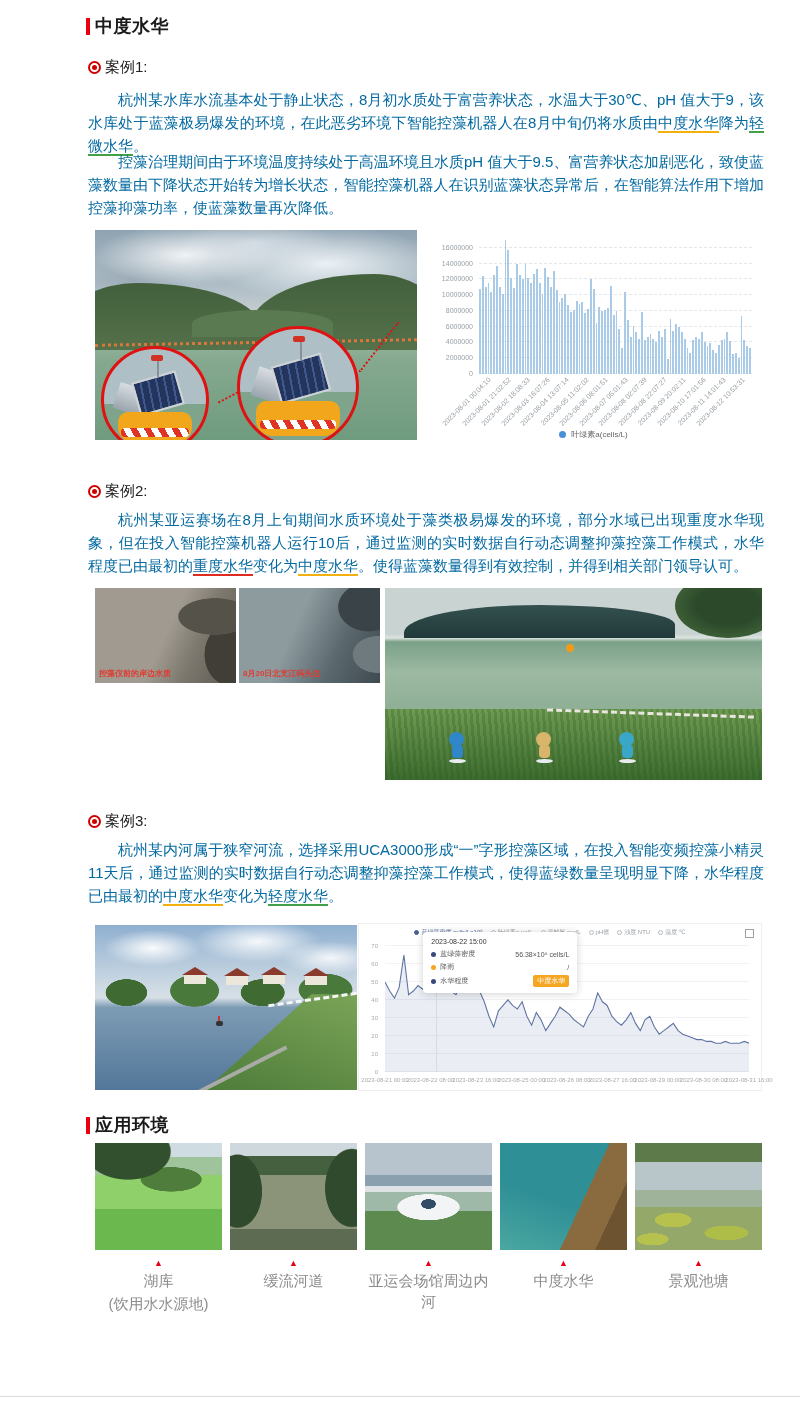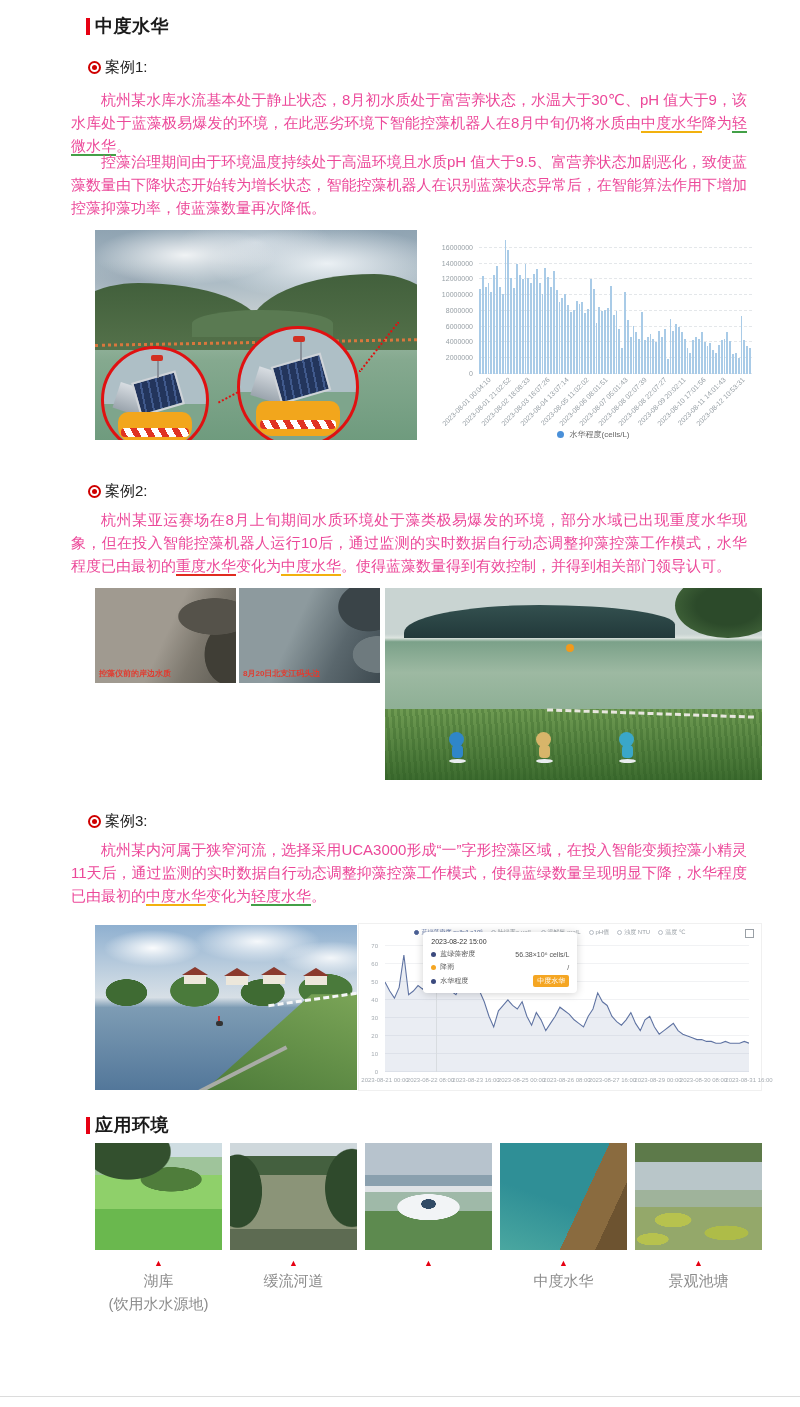--- a/index.html
+++ b/index.html
@@ -9,21 +9,21 @@
   
   .sec-title{position:absolute;left:86px;display:flex;align-items:center;font-size:18px;font-weight:bold;color:#1a1a1a;letter-spacing:.5px;}
   .red-bar{display:inline-block;width:4px;height:17px;background:#e60012;margin-right:5px;}
 
   
   .case-label{position:absolute;left:88px;display:flex;align-items:center;font-size:15px;color:#222;}
   .bullseye{display:inline-flex;align-items:center;justify-content:center;width:13px;height:13px;border:2px solid #cf0000;border-radius:50%;margin-right:4px;}
   .bullseye i{display:block;width:5px;height:5px;background:#cf0000;border-radius:50%;}
 
   
-  .para{position:absolute;left:71px;width:676px;font-size:15px;line-height:23px;text-align:justify;text-indent:2em;color:#ec4899;}
+  .para{position:absolute;left:88px;width:676px;font-size:15px;line-height:23px;text-align:justify;text-indent:2em;color:#0369a1;}
   .u{padding-bottom:0;}
   .u-orange{border-bottom:2px solid #f2b10e;}
   .u-green{border-bottom:2px solid #43a047;}
   .u-red{border-bottom:2px solid #e02b20;}
 
   
   .photo{position:absolute;overflow:hidden;background:#dfe3e6;}
   #photo1{left:95px;top:230px;width:322px;height:210px;
     background:linear-gradient(180deg,#8fa3b2 0%,#aebdc6 26%,#ccd3d4 44%,#9db9a4 47%,#85a98f 62%,#6f9b7e 100%);}
   #photo1 .clouds{position:absolute;inset:0;background:
@@ -355,21 +355,21 @@
       <span class="xl" style="left: 53.0769%;">2023-08-07 05:01:43</span>
       <span class="xl" style="left: 60.2308%;">2023-08-08 02:07:39</span>
       <span class="xl" style="left: 67.3846%;">2023-08-08 22:07:27</span>
       <span class="xl" style="left: 74.5385%;">2023-08-09 20:02:11</span>
       <span class="xl" style="left: 81.6923%;">2023-08-10 17:01:56</span>
       <span class="xl" style="left: 88.8462%;">2023-08-11 14:01:43</span>
       <span class="xl" style="left: 96%;">2023-08-12 10:53:31</span>
     </div>
   <div id="bar-legend">
     <span class="dot"></span>
-    <span>水华程度(cells/L)</span>
+    <span>叶绿素a(cells/L)</span>
   </div>
 </div>
 
 <div class="case-label" style="top:482px;">
   <span class="bullseye">
       <i></i>
     </span>
   <span>案例2:</span>
 </div>
 <p class="para" style="top:508px;"><span>杭州某亚运赛场在8月上旬期间水质环境处于藻类极易爆发的环境，部分水域已出现重度水华现象，但在投入智能控藻机器人运行10后，通过监测的实时数据自行动态调整抑藻控藻工作模式，水华程度已由最初的</span><span class="u u-red">重度水华</span><span>变化为</span><span class="u u-orange">中度水华</span><span>。使得蓝藻数量得到有效控制，并得到相关部门领导认可。</span></p>
@@ -526,20 +526,21 @@
     <div class="env-cap">(饮用水水源地)</div>
   </div>
   <div class="env-col">
     <div class="env-photo e2"></div>
     <div class="env-mark">▲</div>
     <div class="env-cap">缓流河道</div>
   </div>
   <div class="env-col">
     <div class="env-photo e3"></div>
     <div class="env-mark">▲</div>
+    <div class="env-cap">亚运会场馆周边内河</div>
   </div>
   <div class="env-col">
     <div class="env-photo e4"></div>
     <div class="env-mark">▲</div>
     <div class="env-cap">中度水华</div>
   </div>
   <div class="env-col">
     <div class="env-photo e5"></div>
     <div class="env-mark">▲</div>
     <div class="env-cap">景观池塘</div>

